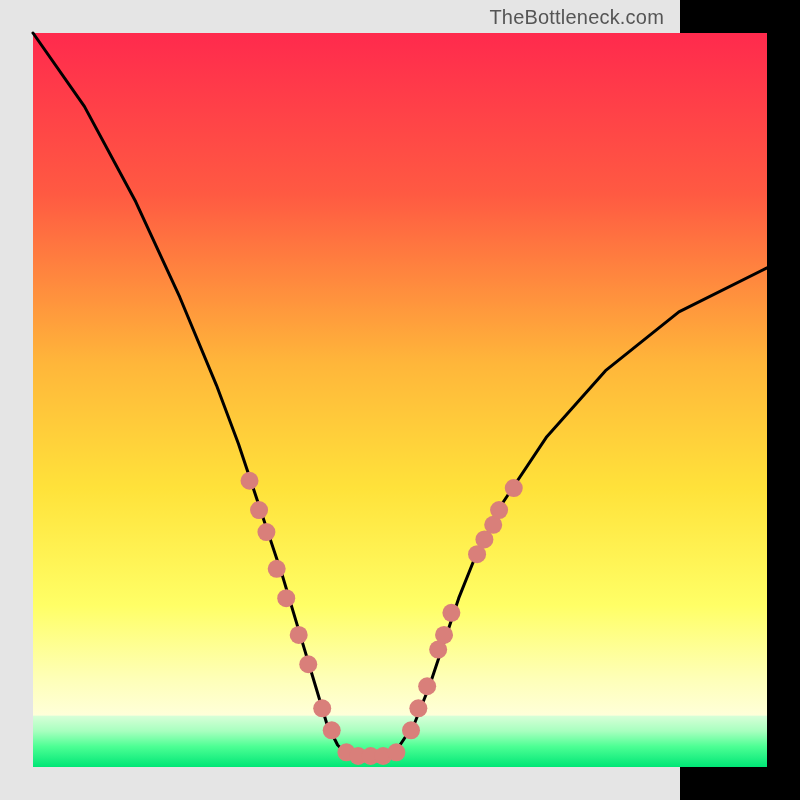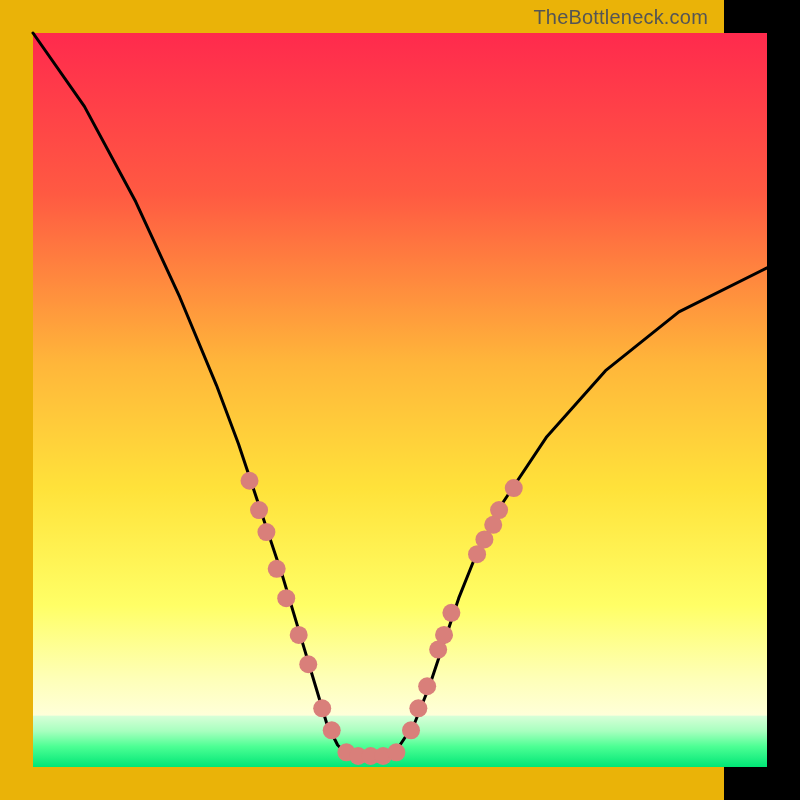--- a/index.html
+++ b/index.html
@@ -10,22 +10,21 @@
     background: #000000;
     overflow: hidden;
     font-family: Arial, Helvetica, sans-serif;
   }
   .frame {
     position: absolute;
     left: 0;
     top: 0;
     width: 680px;
     height: 800px;
-    background: #eab308;
-    padding-left: 44px;
+    background: #e5e5e5;
   }
   .plot-area {
     position: absolute;
     left: 33px;
     top: 33px;
     width: 734px;
     height: 734px;
   }
   .gradient-bg {
     position: absolute;

